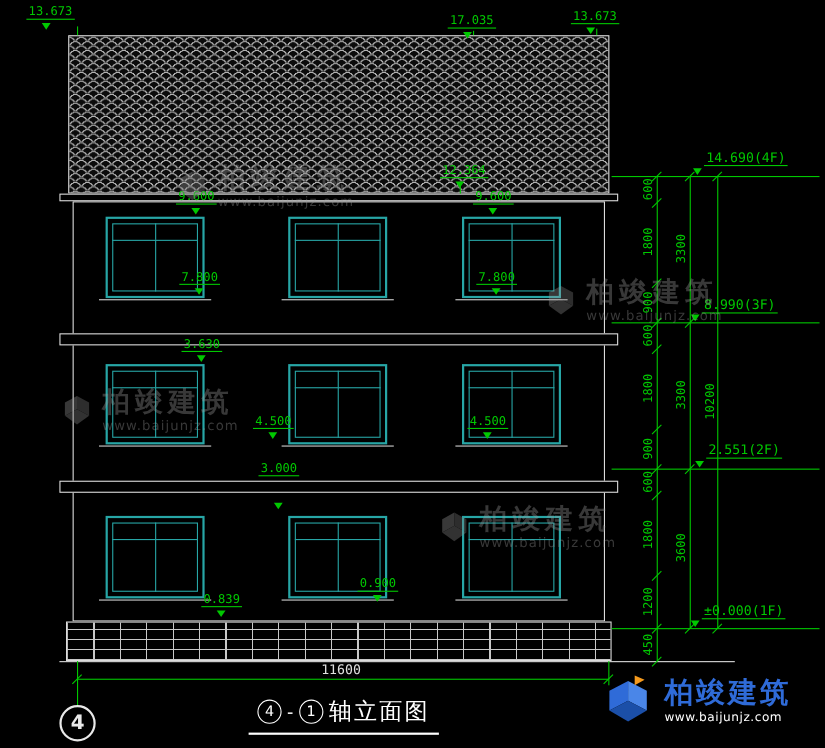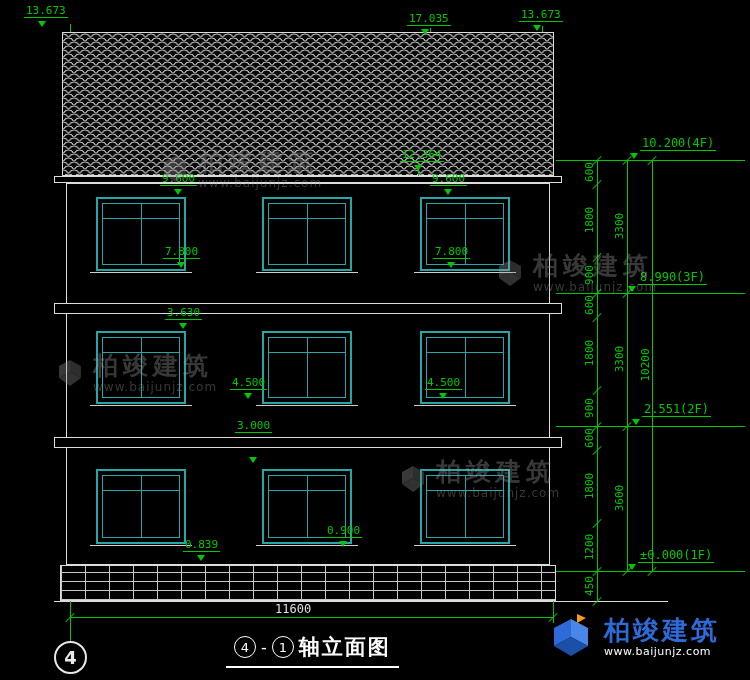--- a/index.html
+++ b/index.html
@@ -36,21 +36,21 @@
   .wm{position:absolute;display:flex;align-items:center;gap:8px;opacity:.36;color:#9b9b9b}
   .wm .b{font-size:25px;font-weight:bold;letter-spacing:5px;line-height:1.1}
   .wm .u{font-size:12px;letter-spacing:1px}
   .lvltext{color:#00c800;font:12px "DejaVu Sans Mono","Liberation Mono",monospace;white-space:nowrap}
   .bubble{position:absolute;border:2px solid #e8e8e8;border-radius:50%;color:#e8e8e8;
           display:flex;align-items:center;justify-content:center;font-weight:bold;background:#000}
   .tbubble{width:22px;height:22px;border:1px solid #fff;border-radius:50%;display:flex;
            align-items:center;justify-content:center;font-size:13px;color:#fff;flex:0 0 auto}
   .titlewrap{position:absolute;display:flex;align-items:center;gap:5px;color:#fff;
              border-bottom:2px solid #fff;padding:0 8px 5px 8px}
-  .titletext{font-size:21px;font-weight:bold;letter-spacing:2px;color:#fff}
+  .titletext{font-size:21px;font-weight:normal;letter-spacing:2px;color:#fff}
   .logo{position:absolute;display:flex;align-items:center;gap:10px}
   .logo .brand{font-size:26px;font-weight:bold;color:#2f6bd8;letter-spacing:3px;line-height:1.1}
   .logo .url{font-size:11px;color:#ffffff;letter-spacing:.5px}
 </style>
 </head>
 <body>
 
 <div id="scene">
 
   <div class="abs outl scales" style="left:62px;top:32px;width:492px;height:144px"></div>
@@ -176,21 +176,21 @@
   <div class="abs tri" style="left:197px;top:555px"></div>
 
   <div class="abs dimtext mark" style="left:325px;top:524px">0.900</div>
   <div class="abs tri" style="left:339px;top:541px"></div>
 
   <div class="abs gline" style="left:556px;top:160px;width:189px;height:1px"></div>
   <div class="abs gline" style="left:556px;top:293px;width:189px;height:1px"></div>
   <div class="abs gline" style="left:556px;top:426px;width:189px;height:1px"></div>
   <div class="abs gline" style="left:556px;top:571px;width:189px;height:1px"></div>
 
-  <div class="abs lvltext mark" style="left:640px;top:136px">10.200(4F)</div>
+  <div class="abs lvltext mark" style="left:640px;top:136px">14.690(4F)</div>
   <div class="abs tri" style="left:630px;top:153px"></div>
 
   <div class="abs lvltext mark" style="left:638px;top:270px">8.990(3F)</div>
   <div class="abs tri" style="left:628px;top:286px"></div>
 
   <div class="abs lvltext mark" style="left:642px;top:402px">2.551(2F)</div>
   <div class="abs tri" style="left:632px;top:419px"></div>
 
   <div class="abs lvltext mark" style="left:638px;top:548px">±0.000(1F)</div>
   <div class="abs tri" style="left:628px;top:564px"></div>
@@ -234,21 +234,21 @@
   <div class="abs dimtext rot" style="left:579px;top:351px;width:80px;height:16px">3300</div>
   <div class="abs dimtext rot" style="left:579px;top:490px;width:80px;height:16px">3600</div>
 
   <div class="abs dimtext rot" style="left:605px;top:357px;width:80px;height:16px">10200</div>
 
   <div class="abs gline" style="left:70px;top:601px;width:1px;height:40px"></div>
   <div class="abs gline" style="left:553px;top:601px;width:1px;height:22px"></div>
   <div class="abs gline" style="left:70px;top:617px;width:483px;height:1px"></div>
   <div class="tick" style="left:64px;top:617px"></div>
   <div class="tick" style="left:547px;top:617px"></div>
-  <div class="abs dimtext" style="left:275px;top:602px;width:70px;text-align:left;color:#e0e0e0;font-size:12px">11600</div>
+  <div class="abs dimtext" style="left:275px;top:602px;width:70px;text-align:center;color:#e0e0e0;font-size:12px">11600</div>
 
   <div class="bubble" style="left:54px;top:641px;width:33px;height:33px;font-size:18px">4</div>
 
   <div class="titlewrap" style="left:226px;top:633px">
     <span class="tbubble">4</span>
     <span style="color:#fff;font-size:16px">-</span>
     <span class="tbubble">1</span>
     <span class="titletext">轴立面图</span>
   </div>
 

